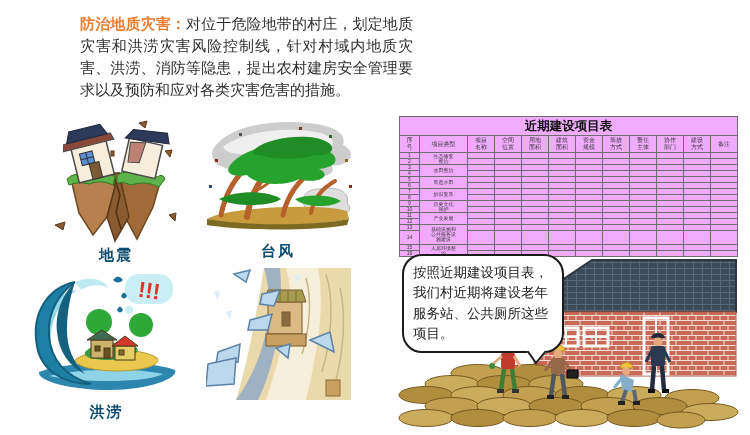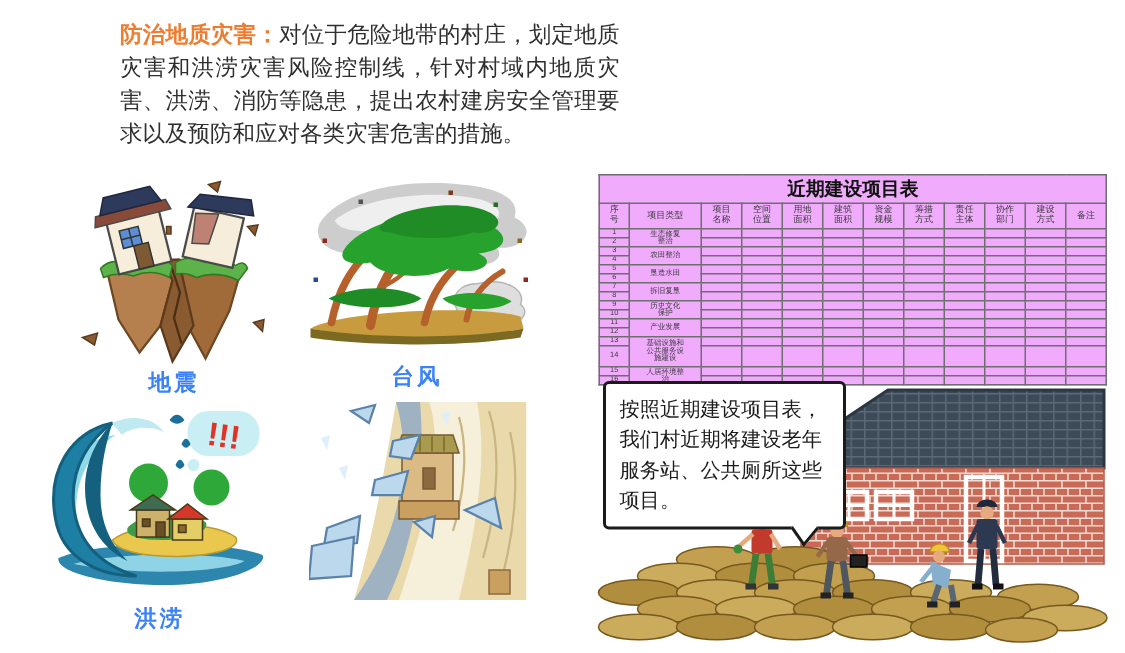--- a/index.html
+++ b/index.html
@@ -4,36 +4,36 @@
 <style>
   html,body{margin:0;padding:0;background:#fff;}
   .page{position:relative;width:750px;height:435px;background:#ffffff;overflow:hidden;
         font-family:"Liberation Sans","DejaVu Sans",sans-serif;}
   .para{position:absolute;font-size:15px;line-height:22px;color:#2f2f2f;text-align:justify;margin:0;}
   .para .accent{color:#ED7D31;font-weight:bold;}
   .para-left{left:32px;top:13px;width:333px;margin-left:48px;}
   .para-right{left:394px;top:13px;width:340px;}
   .fig{position:absolute;margin:0;text-align:center;}
   .fig svg{display:block;margin:0 auto;}
-  .fig figcaption{font-weight:bold;font-size:15px;color:#3b82f6;letter-spacing:2px;margin-top:3px;}
+  .fig figcaption{font-weight:bold;font-size:15px;color:#0c4a6e;letter-spacing:2px;margin-top:3px;}
   
   .tbl-wrap{position:absolute;left:399px;top:116px;}
   table.project{border-collapse:collapse;table-layout:fixed;background:#f0abfc;border:1.5px solid #4a4a4a;}
   table.project td,table.project th{border:1px solid #6e6e6e;padding:0;text-align:center;vertical-align:middle;
         color:#3a3a3a;font-weight:normal;font-size:6px;line-height:1.15;white-space:pre-line;overflow:hidden;}
   table.project .t-title{font-size:12.5px;font-weight:bold;color:#111;height:18px;line-height:18px;}
   table.project th{height:16px;}
   table.project tr.datarow td{height:5px;font-size:5px;line-height:5px;}
   table.project tr.datarow.tall td{height:13px;}
   table.project td.ptype{font-size:6px;line-height:1.2;}
   
   .photo{position:absolute;left:396px;top:250px;width:346px;height:184px;}
   .photo svg{position:absolute;left:0;top:0;}
   .bubble{position:absolute;left:6px;top:4px;width:140px;background:#fff;border:2.5px solid #1b1b1b;
-        border-radius:4px;padding:7px 9px;font-size:13.5px;line-height:1.5;color:#1b1b1b;z-index:2;}
+        border-radius:20px;padding:7px 9px;font-size:13.5px;line-height:1.5;color:#1b1b1b;z-index:2;}
   .bubble .tail{position:absolute;right:18px;bottom:-9px;width:13px;height:13px;background:#fff;
         border-right:2.5px solid #1b1b1b;border-bottom:2.5px solid #1b1b1b;transform:rotate(55deg) skewX(15deg);}
 </style>
 </head>
 <body>
 
 <div class="page">
 
   <p class="para para-left"><span class="accent">防治地质灾害：</span><span>对位于危险地带的村庄，划定地质灾害和洪涝灾害风险控制线，针对村域内地质灾害、洪涝、消防等隐患，提出农村建房安全管理要求以及预防和应对各类灾害危害的措施。</span></p>
 

